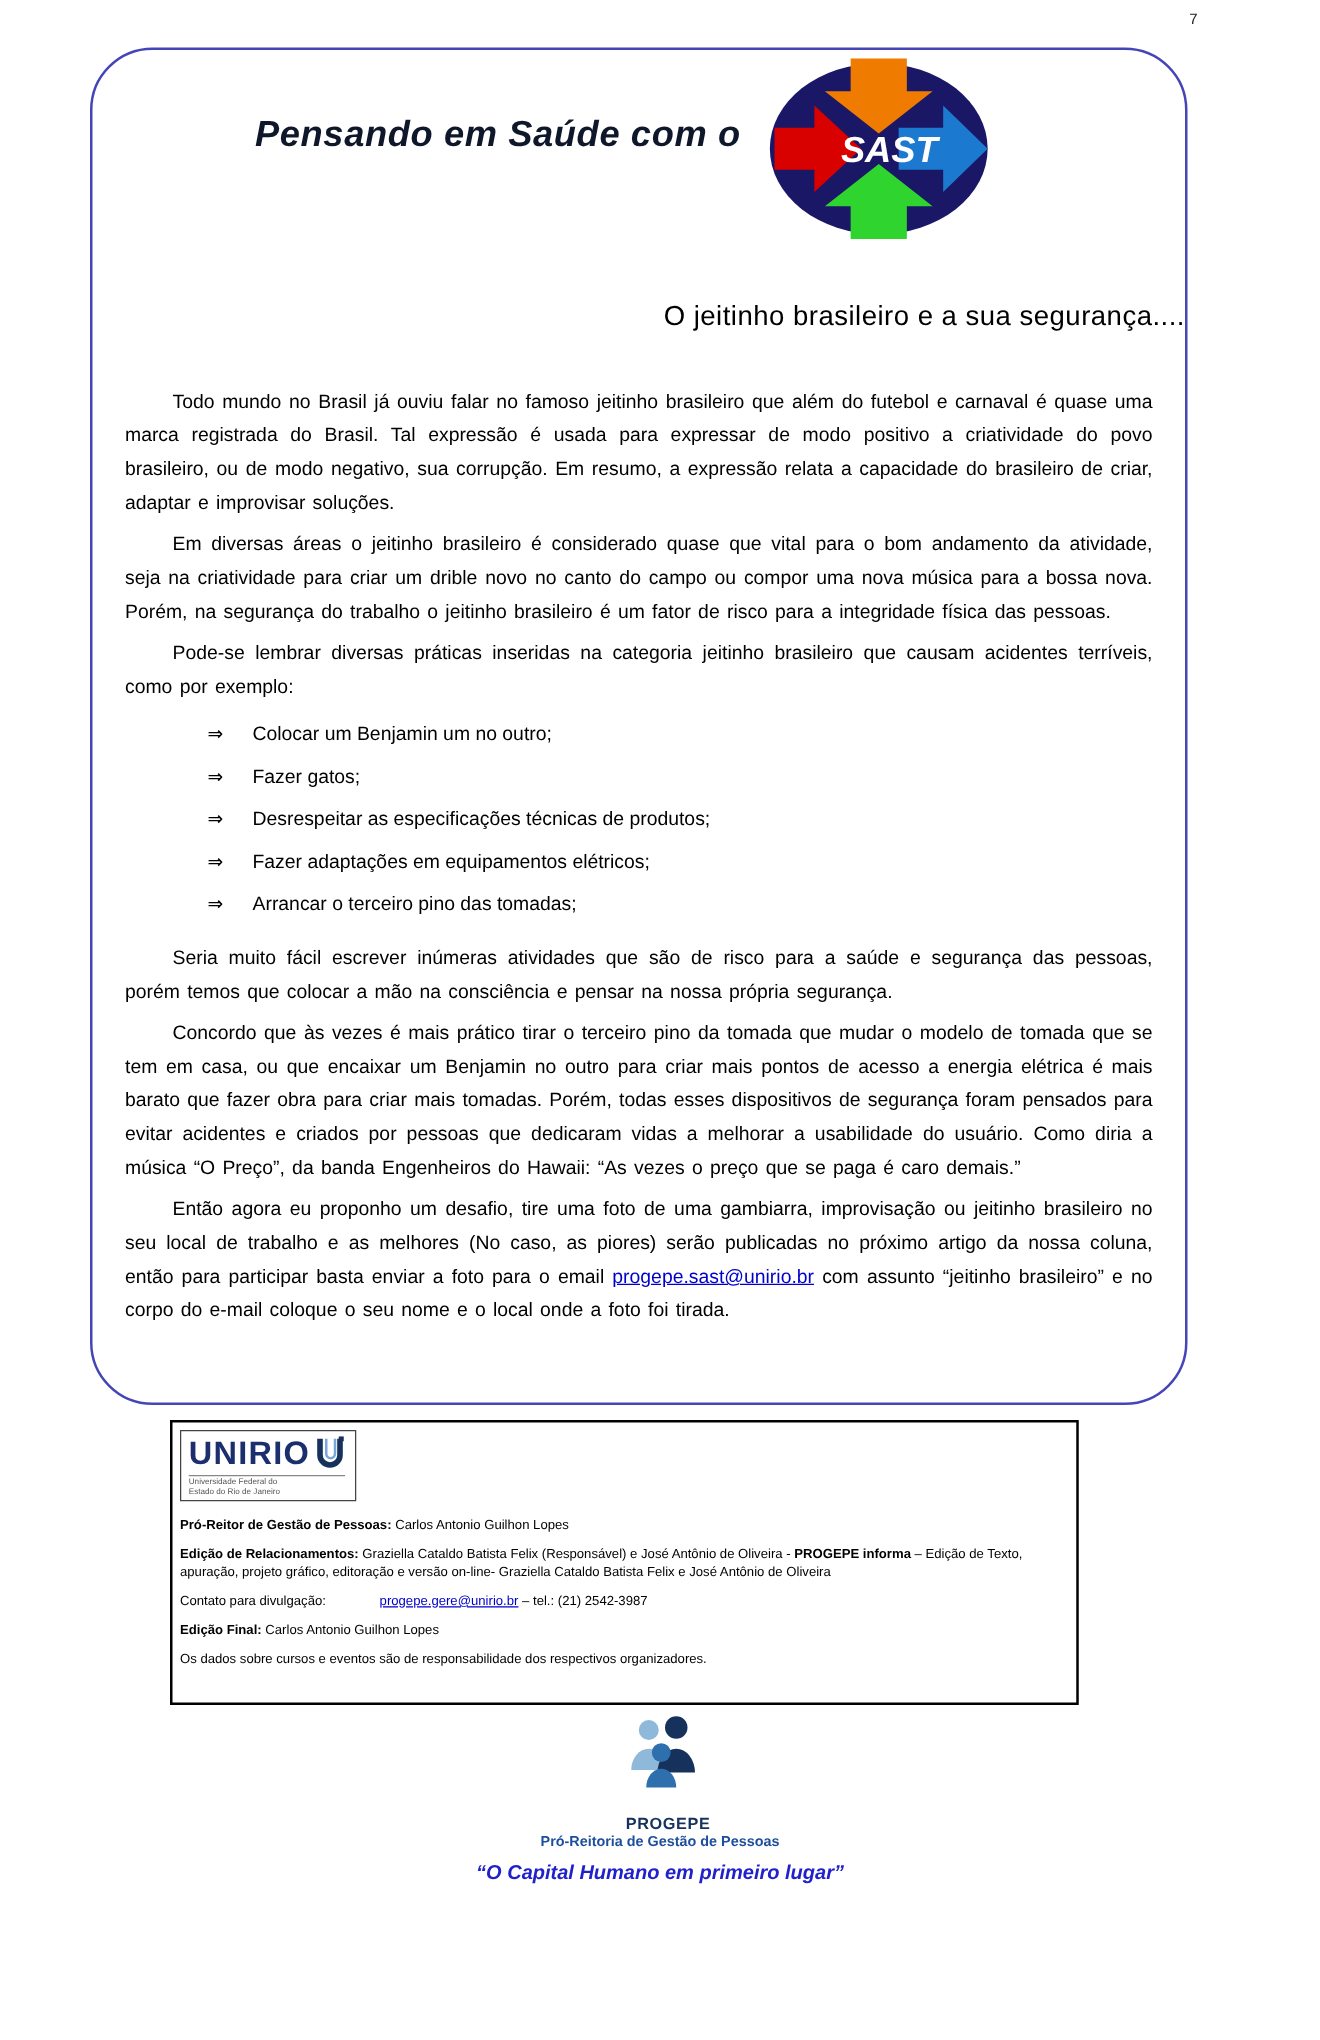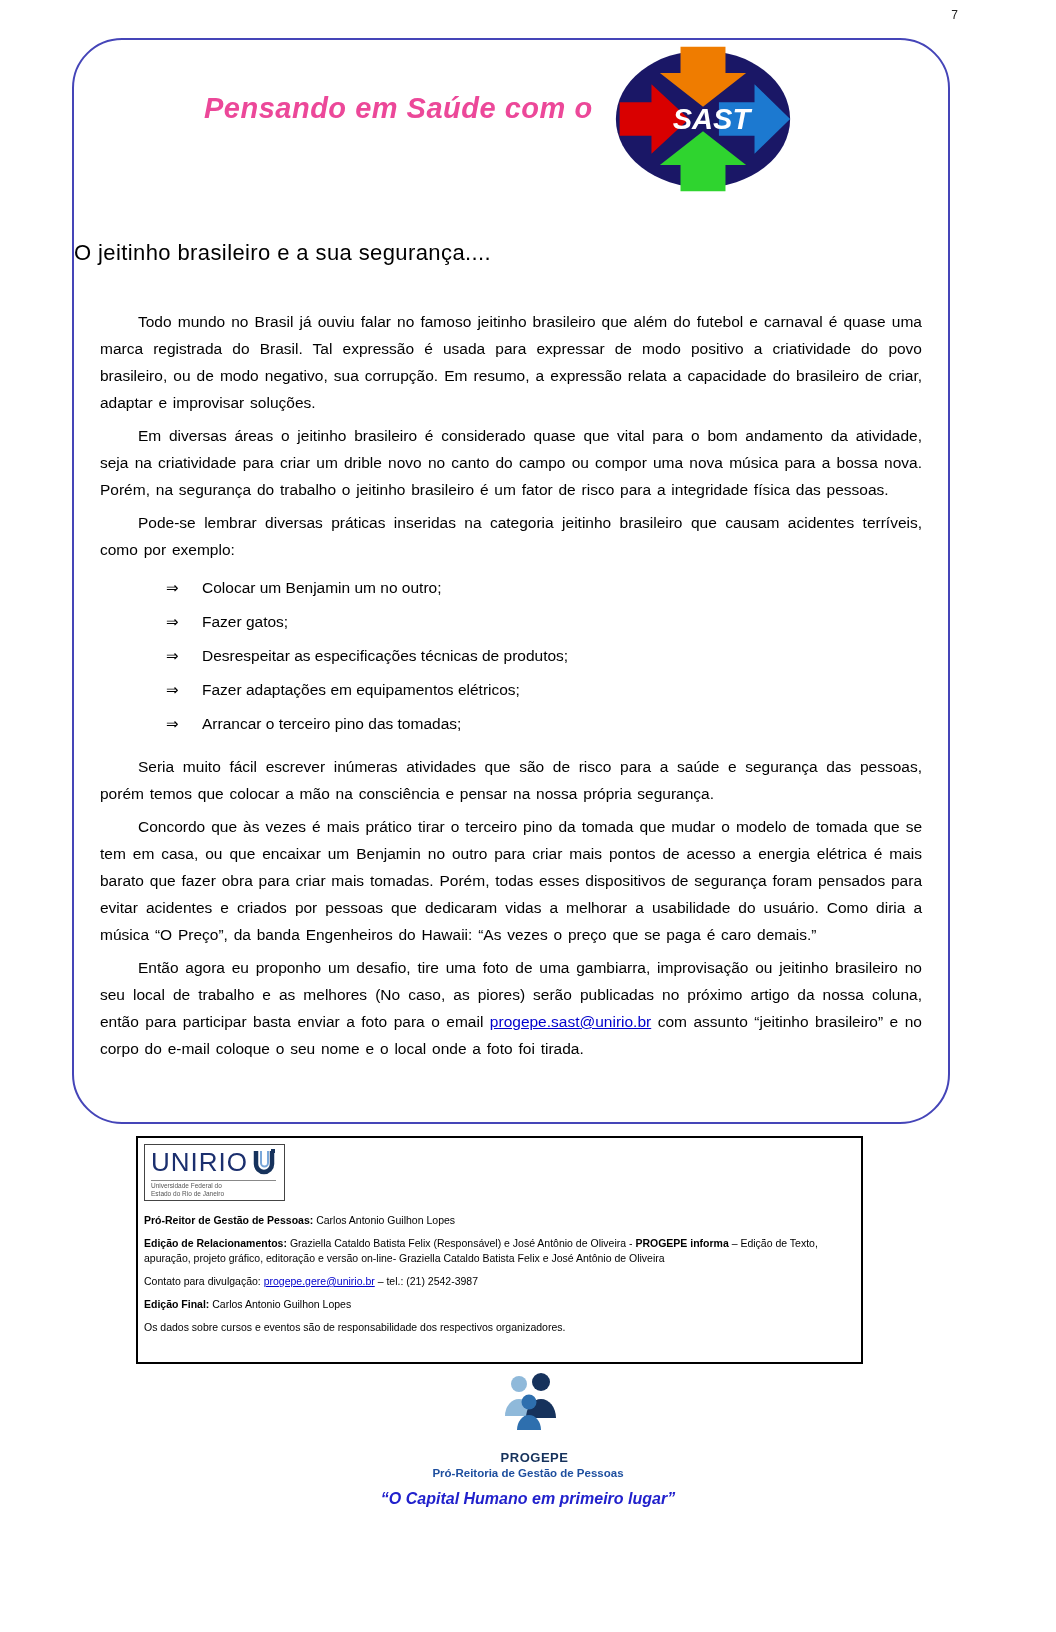--- a/index.html
+++ b/index.html
@@ -12,26 +12,26 @@
   
   .article-box{
     position:absolute;left:72px;top:38px;width:878px;height:1086px;
     border:2px solid #4545b8;border-radius:50px;box-sizing:border-box;
     background:#fff;
   }
   .box-header{position:relative;height:162px;}
   .header-title{
     position:absolute;left:130px;top:52px;margin:0;
     font-size:29px;font-weight:bold;font-style:italic;
-    color:#ec4899;letter-spacing:0.5px;white-space:nowrap;
+    color:#0f172a;letter-spacing:0.5px;white-space:nowrap;
   }
   .sast-logo{position:absolute;left:540px;top:4px;width:178px;height:150px;}
 
   .article-title{
-    margin:38px 0 0 0;text-align:left;font-weight:400;
+    margin:38px 0 0 0;text-align:right;font-weight:400;
     font-size:22px;letter-spacing:0.4px;color:#000;
   }
 
   .article-body{margin-top:42px;padding:0 26px;}
   .body-p{
     margin:0 0 6px 0;font-size:15.5px;line-height:27px;
     text-align:justify;text-indent:38px;word-spacing:1.5px;
   }
   .bullet-list{margin:8px 0 12px 66px;}
   .bullet-item{display:flex;align-items:baseline;line-height:34px;font-size:15.5px;}
@@ -44,29 +44,29 @@
     position:absolute;left:136px;top:1136px;width:727px;height:228px;
     border:2px solid #000;box-sizing:border-box;background:#fff;
     padding:6px 10px 8px 6px;
   }
   .unirio-logo{
     display:inline-block;border:1px solid #444;padding:4px 8px 2px 6px;
     margin-bottom:12px;background:#fff;
   }
   .unirio-row{display:flex;align-items:flex-start;gap:4px;}
   .unirio-word{
-    font-size:26px;font-weight:normal;color:#1b2f6e;letter-spacing:1px;line-height:1;
+    font-size:26px;font-weight:bold;color:#1b2f6e;letter-spacing:1px;line-height:1;
   }
   .unirio-sub{
     border-top:1px solid #888;margin-top:3px;padding-top:1px;
     font-size:6.5px;color:#555;line-height:1.25;
   }
   .credit-line{margin:0 0 9px 0;font-size:10.5px;line-height:1.35;color:#000;}
   .credit-line b{font-weight:bold;}
-  .credit-link{color:#0000cc;text-decoration:underline;cursor:pointer;}
+  .credit-link{color:#0000cc;text-decoration:underline;cursor:pointer;margin-left:40px;}
 
   
   .progepe-block{position:absolute;left:0;top:1372px;width:1056px;text-align:center;}
   .progepe-name{font-size:13px;font-weight:bold;color:#16325c;margin-top:2px;letter-spacing:0.5px;padding-left:13px;}
   .progepe-sub{font-size:11.5px;font-weight:bold;color:#1d4e9e;margin-top:2px;}
   .footer-quote{
     position:absolute;left:0;top:1490px;width:1056px;text-align:center;
     font-size:16px;font-weight:bold;font-style:italic;color:#2121cc;
   }
 </style>

